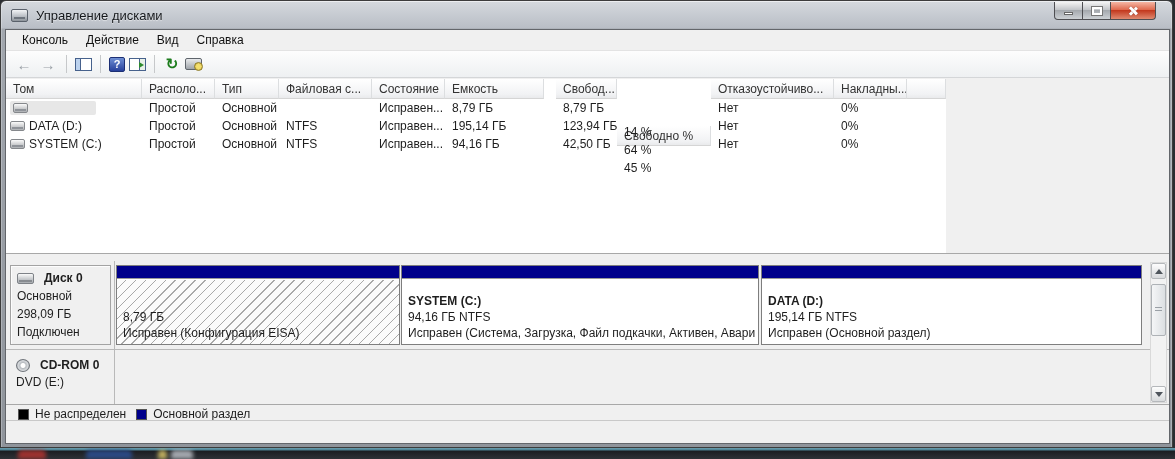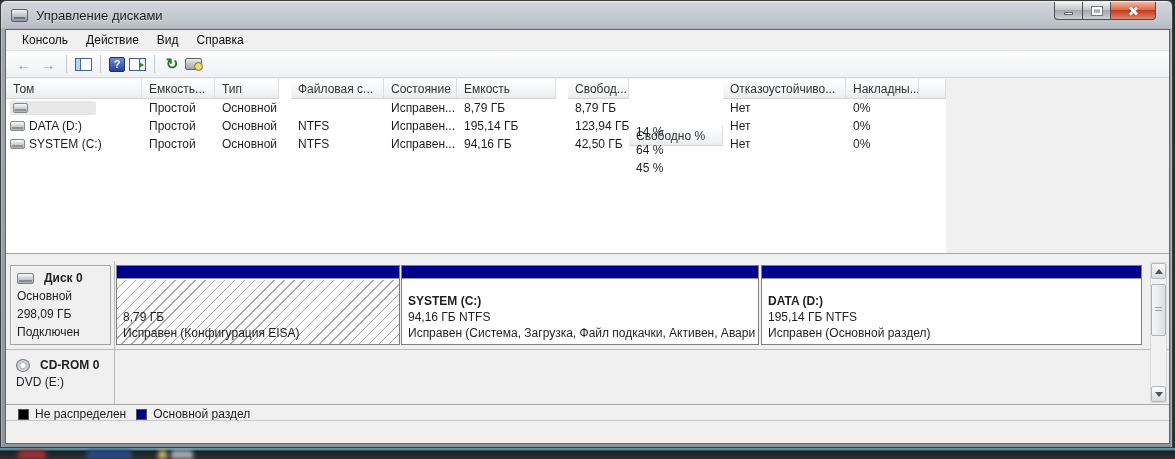--- a/index.html
+++ b/index.html
@@ -61,21 +61,21 @@
   .disk-tool { width:17px; height:12px; background:linear-gradient(180deg,#e8eaec,#9fa4aa); border:1px solid #5f656c; border-radius:2px; position:relative; }
   .disk-tool:after { content:""; position:absolute; right:-2px; bottom:-2px; width:7px; height:7px; background:radial-gradient(circle,#f3df6e 40%,#c7a83a); border-radius:50%; border:1px solid #8d7a23; }
 
   
   .listview { position:absolute; left:0; top:49px; width:940px; height:175px; background:#fff; overflow:hidden; }
   .lv-header { display:flex; height:20px; }
   .hcell { height:20px; padding:3px 0 0 7px; background:linear-gradient(180deg,#ffffff,#f1f2f4 80%,#e9eaec);
            border-right:1px solid #dcdee0; border-bottom:1px solid #d5d5d5; color:#333; overflow:hidden; white-space:nowrap; }
   .lv-row { display:flex; height:18px; align-items:center; }
   .cell { padding-left:7px; overflow:hidden; white-space:nowrap; }
-  .c0 { width:136px; } .c1 { width:73px; } .c2 { width:64px; } .c3 { width:93px;margin-left:12px; } .c4 { width:73px; }
+  .c0 { width:136px; } .c1 { width:73px; } .c2 { width:64px; } .c3 { width:93px; } .c4 { width:73px; }
   .c5 { width:99px; } .c6 { width:61px;margin-left:12px; } .c7 { width:94px;margin-top:47px; } .c8 { width:123px; } .c9 { width:73px; } .c10 { flex:1; }
   .name-cell { display:flex; align-items:center; gap:4px; padding-left:4px; }
   .vol-icon { width:15px; height:10px; flex:0 0 15px; background:linear-gradient(180deg,#fbfbfb,#c8cacc 60%,#aeb1b4);
               border:1px solid #85888c; border-radius:2px; position:relative; }
   .vol-icon:after { content:""; position:absolute; left:1px; right:1px; bottom:1px; height:2px; background:#8f9399; }
   .sel-hilite { background:#e7e7e7; border-radius:2px; padding:1px 3px 1px 3px; display:flex; align-items:center; gap:4px; min-width:86px; height:14px; }
 
   
   .graph-panel { position:absolute; left:0; top:228px; width:1163px; height:162px; background:#f0f0f0; border-top:3px solid #f0f0f0; box-shadow:0 -4px 0 #f0f0f0, 0 -5px 0 #a8a8a8; }
   .left-col-line { position:absolute; left:108px; top:0; width:1px; height:143px; background:#b9b9b9; }
@@ -172,21 +172,21 @@
             <span class="play"></span>
           </span>
         <span class="tsep"></span>
         <span class="refresh">↻</span>
         <span class="disk-tool"></span>
       </div>
 
       <div class="listview">
         <div class="lv-header">
           <div class="hcell c0">Том</div>
-          <div class="hcell c1">Емкость...</div>
+          <div class="hcell c1">Располо...</div>
           <div class="hcell c2">Тип</div>
           <div class="hcell c3">Файловая с...</div>
           <div class="hcell c4">Состояние</div>
           <div class="hcell c5">Емкость</div>
           <div class="hcell c6">Свобод...</div>
           <div class="hcell c7">Свободно %</div>
           <div class="hcell c8">Отказоустойчиво...</div>
           <div class="hcell c9">Накладны...</div>
           <div class="hcell c10"></div>
         </div>

